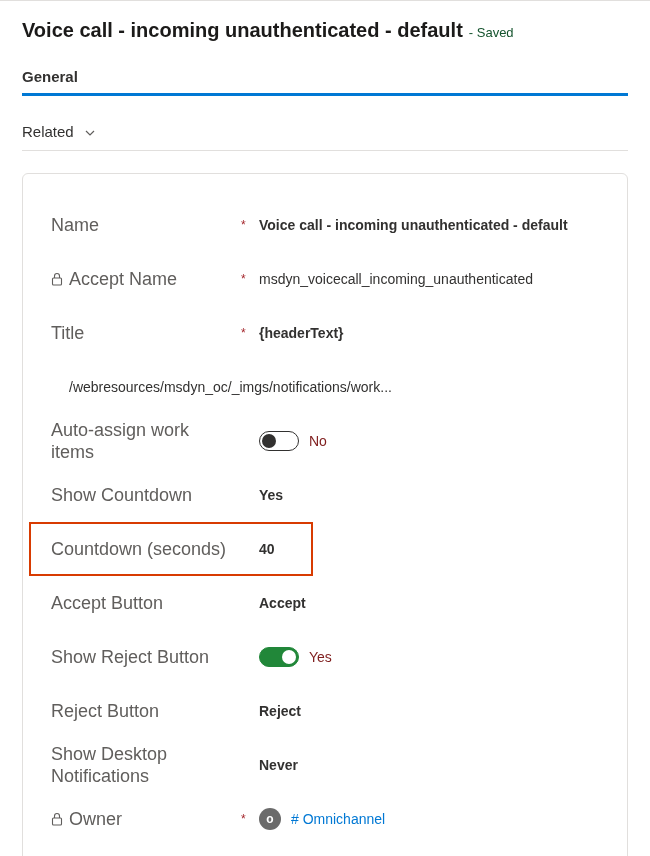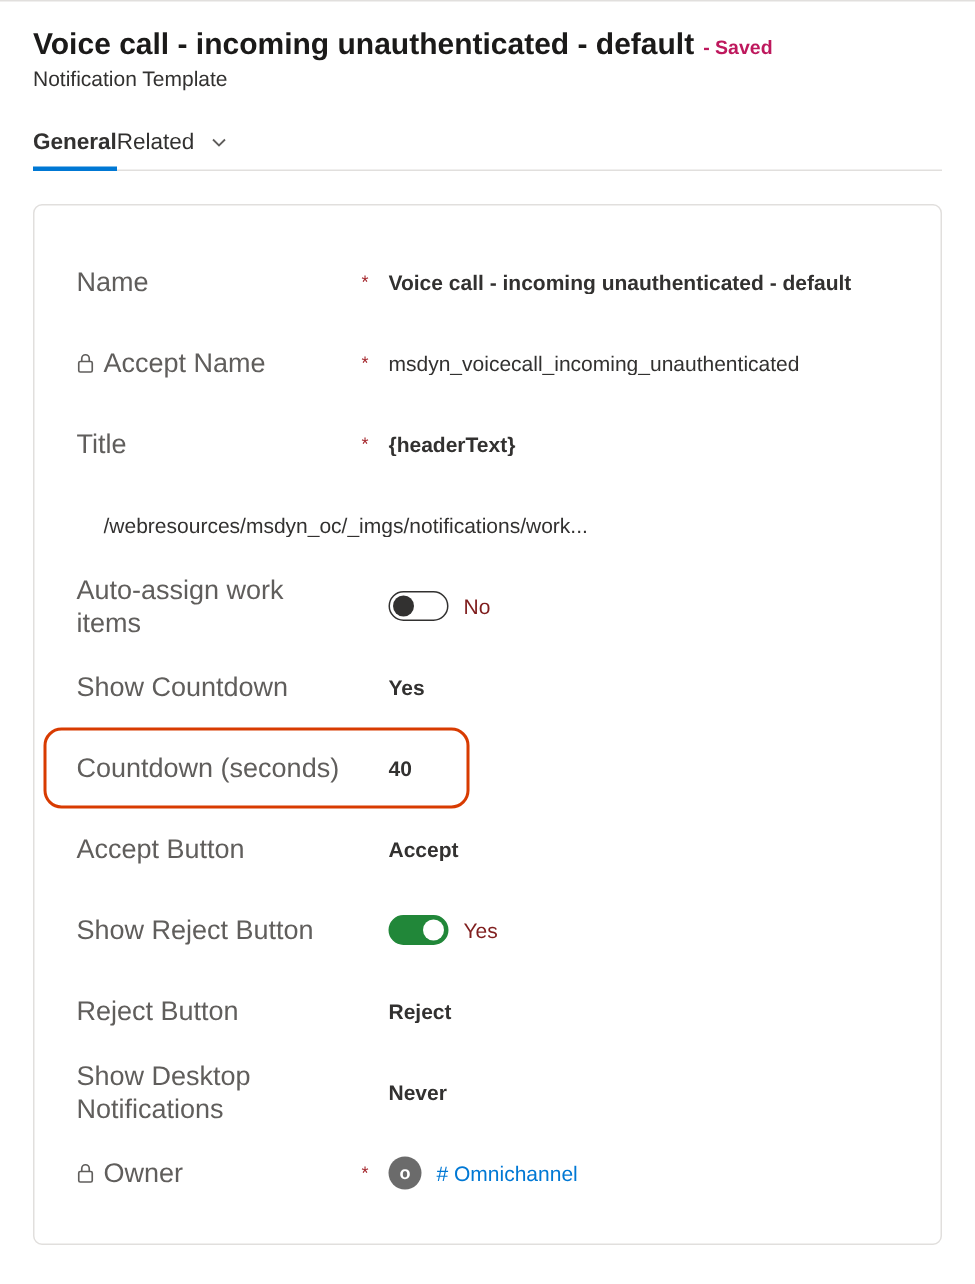--- a/index.html
+++ b/index.html
@@ -24,32 +24,34 @@
     flex-wrap: wrap;
     gap: 6px;
   }
   .page-title {
     font-size: 20px;
     font-weight: 600;
     color: #1b1a19;
   }
   .saved {
     font-size: 13px;
-    color: #be185d;
-    font-weight: 700;
+    color: #14532d;
+    font-weight: 400;
   }
   .subtitle {
     font-size: 14px;
     color: #323130;
     margin-top: 2px;
   }
   .tabs {
     display: flex;
+    gap: 22px;
     margin-top: 20px;
     border-bottom: 1px solid #e1dfdd;
+    flex-direction: column;
   }
   .tab {
     font-size: 15px;
     padding: 6px 0 10px 0;
     cursor: pointer;
     position: relative;
     color: #323130;
   }
   .tab.active {
     font-weight: 600;
@@ -109,21 +111,21 @@
   }
   .value-text {
     overflow: hidden;
     text-overflow: ellipsis;
     white-space: nowrap;
   }
   .lock-icon svg { display: block; }
 
   .highlight {
     border: 2.5px solid #d83b01;
-    border-radius: 12px;
+    border-radius: 0;
     padding: 0 0 0 0;
     margin-left: -22px;
     margin-right: -2px;
     width: calc(182px + 10px + 8px + 60px + 22px + 2px);
   }
   .highlight .label-col { padding-left: 20px; width: 202px; }
 
   
   .toggle {
     width: 40px;
@@ -177,21 +179,20 @@
 </head>
 <body>
 
 <div class="page">
 
   <div class="header">
     <div class="title-row">
       <span class="page-title">Voice call - incoming unauthenticated - default</span>
       <span class="saved">- Saved</span>
     </div>
-    <div class="subtitle">Notification Template</div>
   </div>
 
   <div class="tabs">
     <div class="tab active">
       <span>General</span>
     </div>
     <div class="tab">
       <span>Related</span>
       <span class="chev">
         <svg width="12" height="12" viewBox="0 0 12 12">

